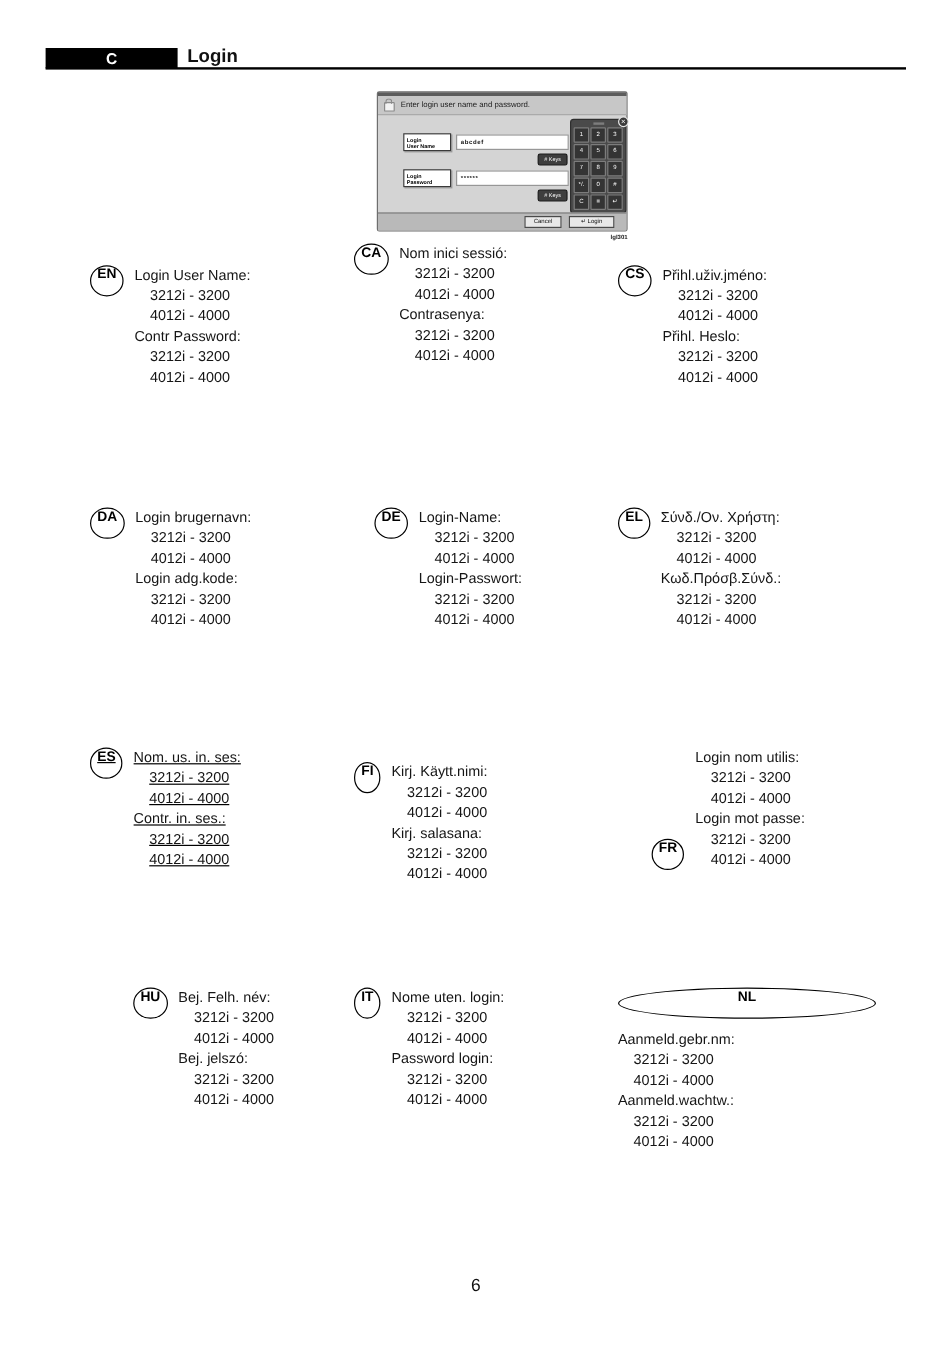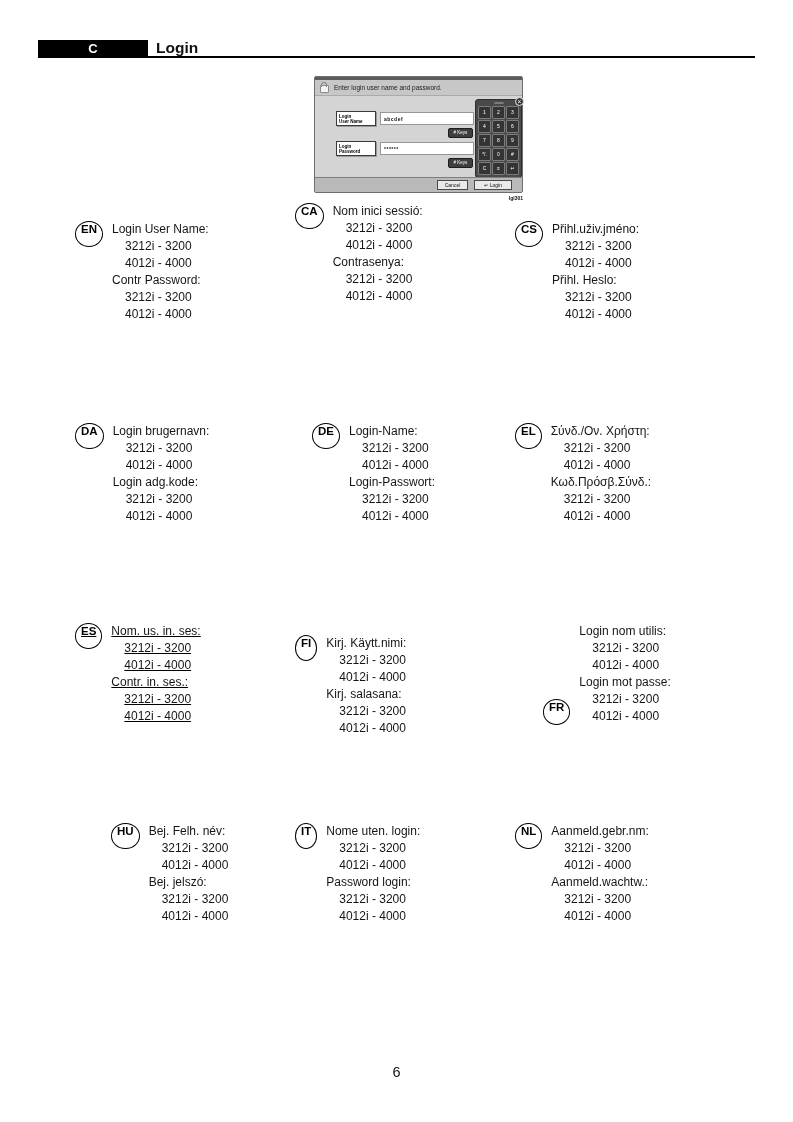--- a/index.html
+++ b/index.html
@@ -312,21 +312,21 @@
     <div class="lines">
       <div class="lbl">Nome uten. login:</div>
       <div class="mdl">3212i - 3200</div>
       <div class="mdl">4012i - 4000</div>
       <div class="lbl">Password login:</div>
       <div class="mdl">3212i - 3200</div>
       <div class="mdl">4012i - 4000</div>
     </div>
   </div>
 
-  <div class="lang" style="left: 515px; top: 823px;">
+  <div class="lang" style="left: 515px; top: 823px; flex-direction: column;">
     <div class="badge">NL</div>
     <div class="lines">
       <div class="lbl">Aanmeld.gebr.nm:</div>
       <div class="mdl">3212i - 3200</div>
       <div class="mdl">4012i - 4000</div>
       <div class="lbl">Aanmeld.wachtw.:</div>
       <div class="mdl">3212i - 3200</div>
       <div class="mdl">4012i - 4000</div>
     </div>
   </div>

